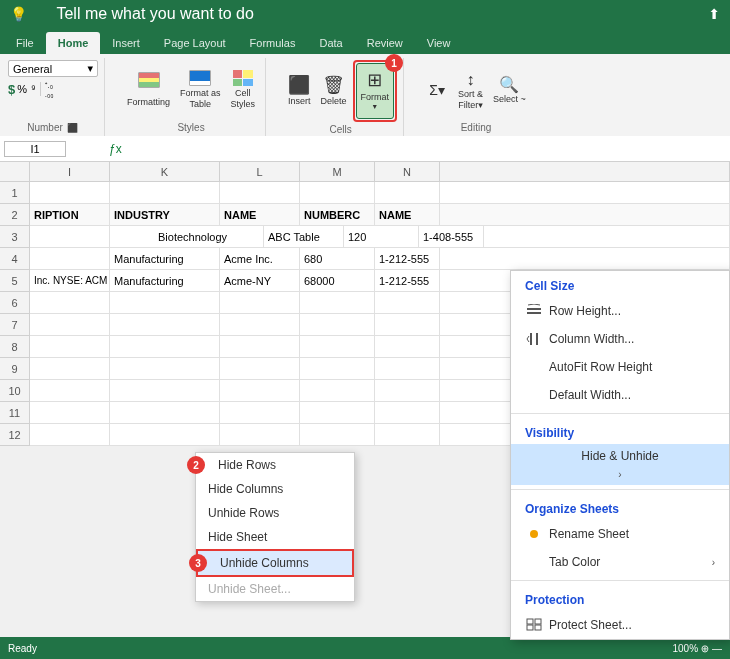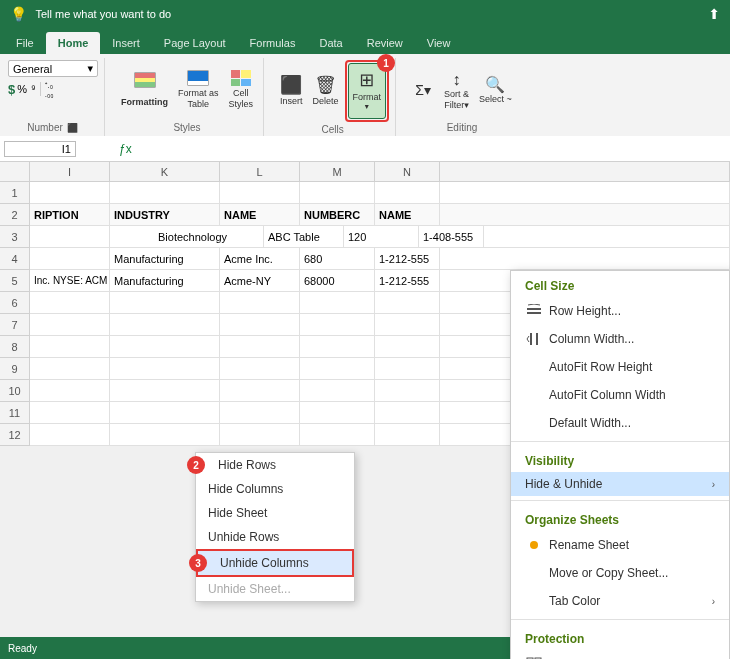--- a/index.html
+++ b/index.html
@@ -18,21 +18,21 @@
       background: #217346;
       height: 28px;
       display: flex;
       align-items: center;
       padding: 0 10px;
       color: white;
       font-size: 12px;
       gap: 8px;
     }
     .top-bar-icon { font-size: 14px; opacity: 0.9; }
-    .top-bar-text { flex: 1; font-size: 11px; }
+    .top-bar-text { flex: 1; font-size: 16px; margin-left: 21px; }
 
     .ribbon-tabs {
       display: flex;
       background: #217346;
       height: 26px;
       align-items: flex-end;
       padding: 0 4px;
     }
 
     .ribbon-tab {
@@ -50,21 +50,21 @@
       color: #217346;
       font-weight: 600;
     }
 
     .ribbon-content {
       display: flex;
       align-items: stretch;
       padding: 4px 2px 0;
       background: #f3f3f3;
       height: 82px;
-      gap: 6px;
+      gap: 12px;
     }
 
     .ribbon-group {
       display: flex;
       flex-direction: column;
       align-items: center;
       padding: 2px 6px 0;
       border-right: 1px solid #d8d8d8;
       min-width: 50px;
     }
@@ -143,24 +143,24 @@
       display: flex;
       align-items: center;
       background: white;
       border-bottom: 1px solid #d0d0d0;
       height: 26px;
       padding: 0 4px;
       gap: 4px;
     }
     .cell-ref {
       border: 1px solid #bbb;
-      width: 72px;
+      width: 62px;
       font-size: 11px;
       padding: 1px 4px;
-      text-align: right;
+      text-align: center;
     }
     .formula-bar-divider { color: #15803d; margin-left: 39px; }
     .formula-input {
       flex: 1;
       border: none;
       outline: none;
       font-size: 11px;
       padding: 1px 4px;
     }
 
@@ -286,38 +286,39 @@
       border: 1px solid #ccc;
       box-shadow: 3px 3px 10px rgba(0,0,0,0.25);
       width: 220px;
       z-index: 200;
     }
 
     .dropdown-section-title {
       font-weight: bold;
       font-size: 12px;
       padding: 8px 14px 4px;
-      color: #4d7c0f;
+      color: #1d4ed8;
     }
     .dropdown-item {
       padding: 5px 14px;
       font-size: 12px;
       cursor: pointer;
       color: #333;
       display: flex;
       align-items: center;
       gap: 6px;
     }
     .dropdown-item.has-arrow {
       display: flex;
       justify-content: space-between;
       align-items: center;
     }
     .dropdown-item.active-item {
       background: #cce5ff;
+      flex-direction: column;
     }
     .dropdown-separator {
       height: 1px;
       background: #e0e0e0;
       margin: 4px 0;
     }
     .dropdown-item-icon {
       width: 18px;
       height: 18px;
       display: flex;
@@ -377,21 +378,21 @@
       <span style="font-size:9px; margin-left:2px;">⬛</span>
     </div>
   </div>
 
   <div class="ribbon-group">
     <div class="ribbon-group-buttons">
       <div class="ribbon-btn">
         <div class="btn-icon-sm">
           <div style="width:22px; height:16px; background: linear-gradient(to bottom, #e57373 33%, #fff176 33%, #fff176 66%, #81c784 66%); border:1px solid #aaa; border-radius:1px;"></div>
         </div>
-        <span style="font-size:9px; margin-top:8px;font-weight:bold;">Formatting</span>
+        <span style="font-size:9px; margin-top:8px;">Formatting</span>
       </div>
       <div class="ribbon-btn">
         <div class="btn-icon-sm">
           <div style="width:22px; height:16px; border:1px solid #aaa; background: linear-gradient(to bottom, #1976d2 30%, white 30%); border-radius:1px; overflow:hidden;">
             <div style="display:grid; grid-template-columns:1fr 1fr 1fr; height:70%; background:#1976d2;"></div>
             <div style="display:grid; grid-template-columns:1fr 1fr 1fr; height:30%; background:white;"></div>
           </div>
         </div>
         <span style="font-size:9px; margin-top:1px;">Format as<br>Table</span>
       </div>
@@ -597,24 +598,24 @@
 
   <div class="context-menu-left" style="left: 195px; top: 290px;">
     <div class="ctx-item" style="position:relative; padding-left:22px;">
       <div class="badge-circle-2">2</div>
       <span>Hide Rows</span>
     </div>
     <div class="ctx-item">
       <span>Hide Columns</span>
     </div>
     <div class="ctx-item">
+      <span>Unhide Rows</span>
+    </div>
+    <div class="ctx-item">
       <span>Hide Sheet</span>
-    </div>
-    <div class="ctx-item">
-      <span>Unhide Rows</span>
     </div>
     <div class="ctx-item highlighted" style="position:relative; padding-left:22px;">
       <div class="badge-circle-3">3</div>
       <span>Unhide Columns</span>
     </div>
     <div class="ctx-item disabled">
       <span>Unhide Sheet...</span>
     </div>
   </div>
 
@@ -640,47 +641,39 @@
         </svg>
       </div>
       <span>Column Width...</span>
     </div>
     <div class="dropdown-item">
       <div class="dropdown-item-icon"></div>
       <span>AutoFit Row Height</span>
     </div>
     <div class="dropdown-item">
       <div class="dropdown-item-icon"></div>
-      <span>AutoFit Column Width</span>
-    </div>
-    <div class="dropdown-item">
-      <div class="dropdown-item-icon"></div>
       <span>Default Width...</span>
     </div>
 
     <div class="dropdown-separator"></div>
 
     <div class="dropdown-section-title">Visibility</div>
     <div class="dropdown-item active-item has-arrow" style="font-weight:500;">
       <span style="flex:1;">Hide &amp; Unhide</span>
       <span class="arrow">›</span>
     </div>
 
     <div class="dropdown-separator"></div>
 
     <div class="dropdown-section-title">Organize Sheets</div>
     <div class="dropdown-item">
       <div class="dropdown-item-icon">
         <span class="dot-icon"></span>
       </div>
       <span>Rename Sheet</span>
-    </div>
-    <div class="dropdown-item">
-      <div class="dropdown-item-icon"></div>
-      <span>Move or Copy Sheet...</span>
     </div>
     <div class="dropdown-item has-arrow">
       <div class="dropdown-item-icon"></div>
       <span style="flex:1;">Tab Color</span>
       <span class="arrow">›</span>
     </div>
 
     <div class="dropdown-separator"></div>
 
     <div class="dropdown-section-title">Protection</div>

